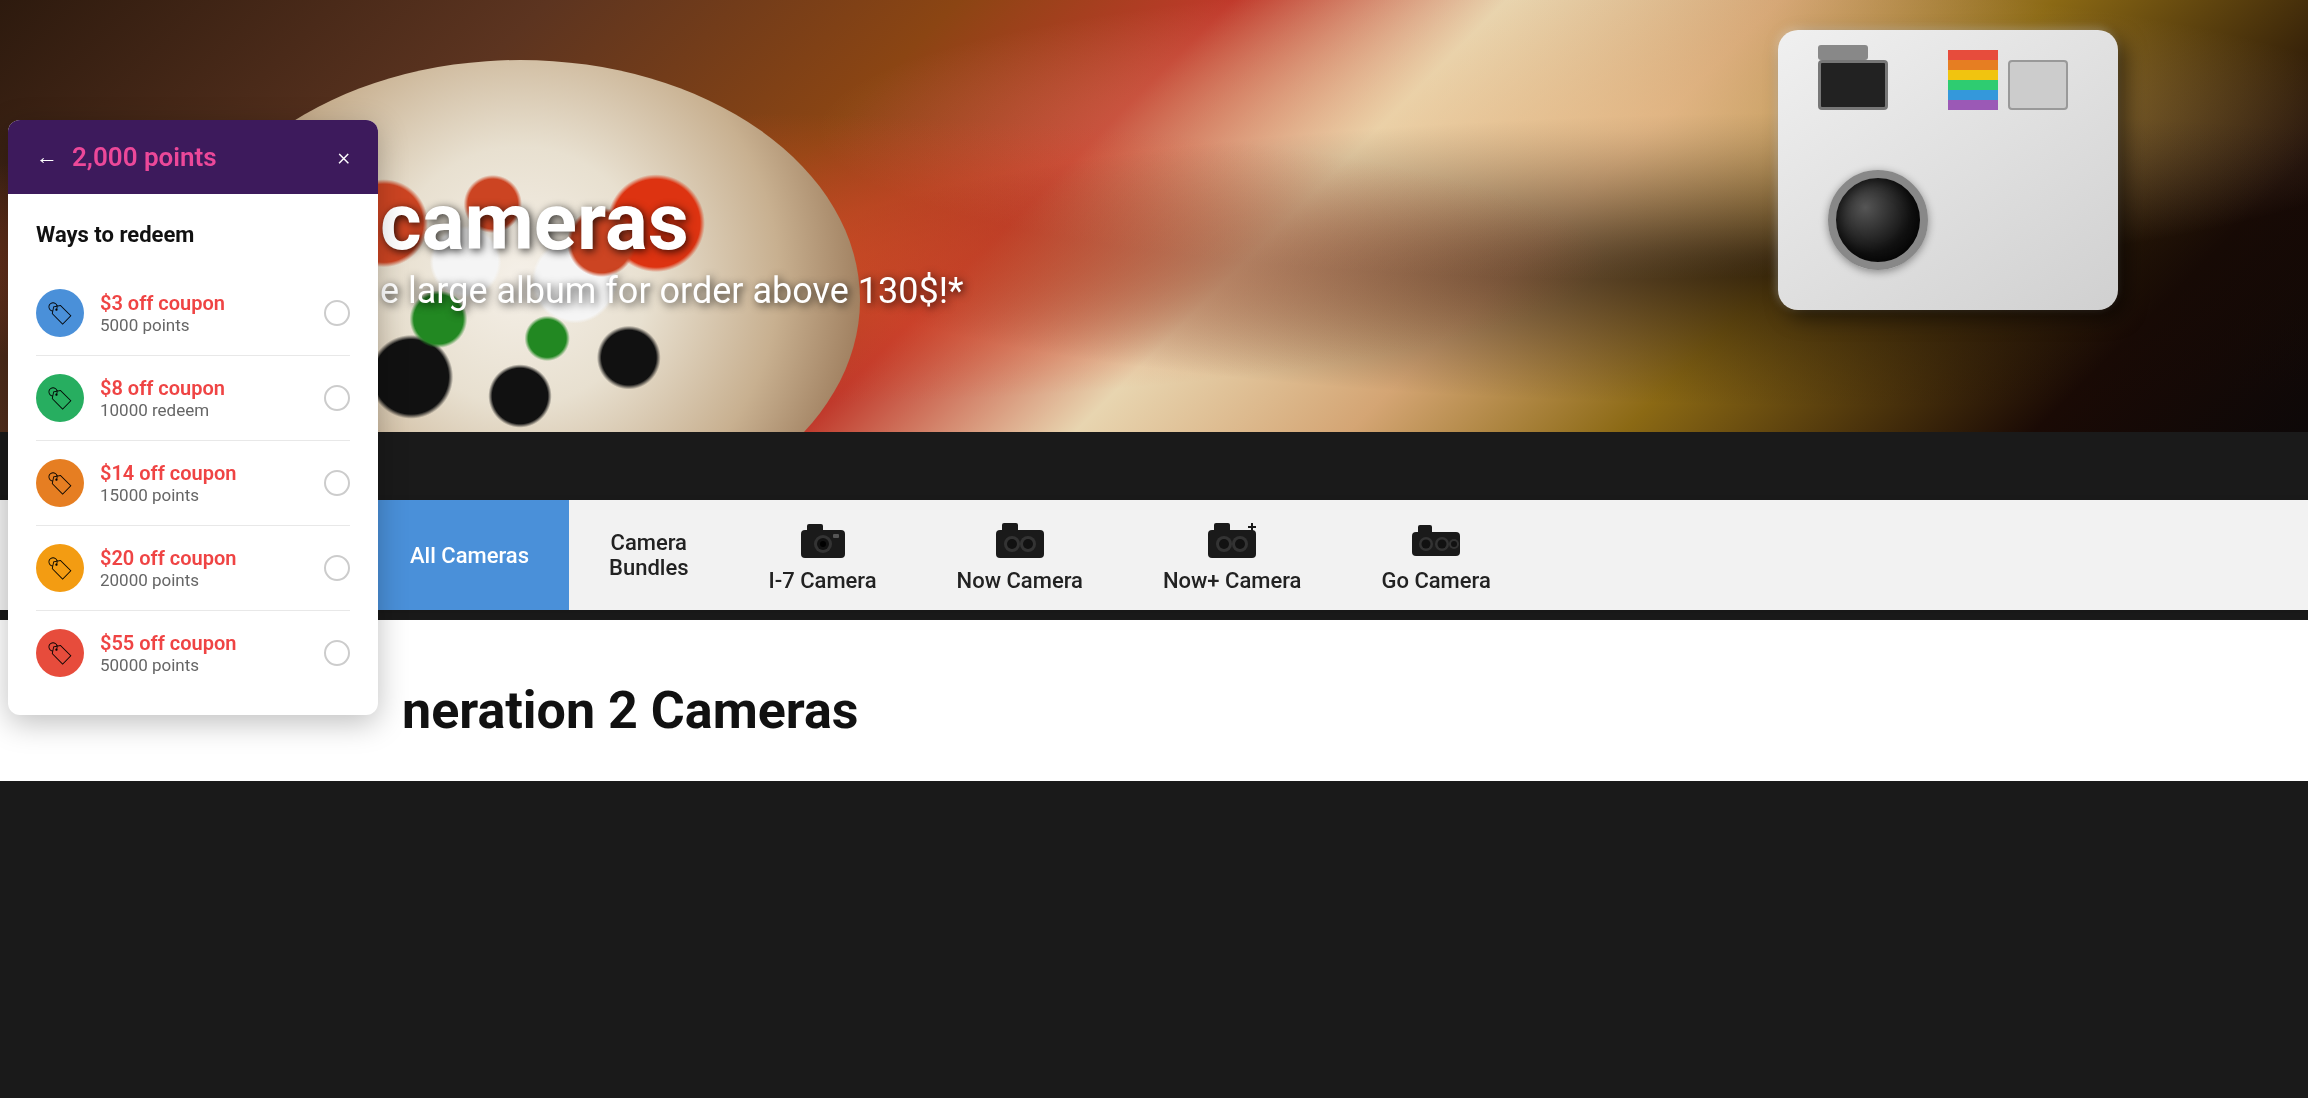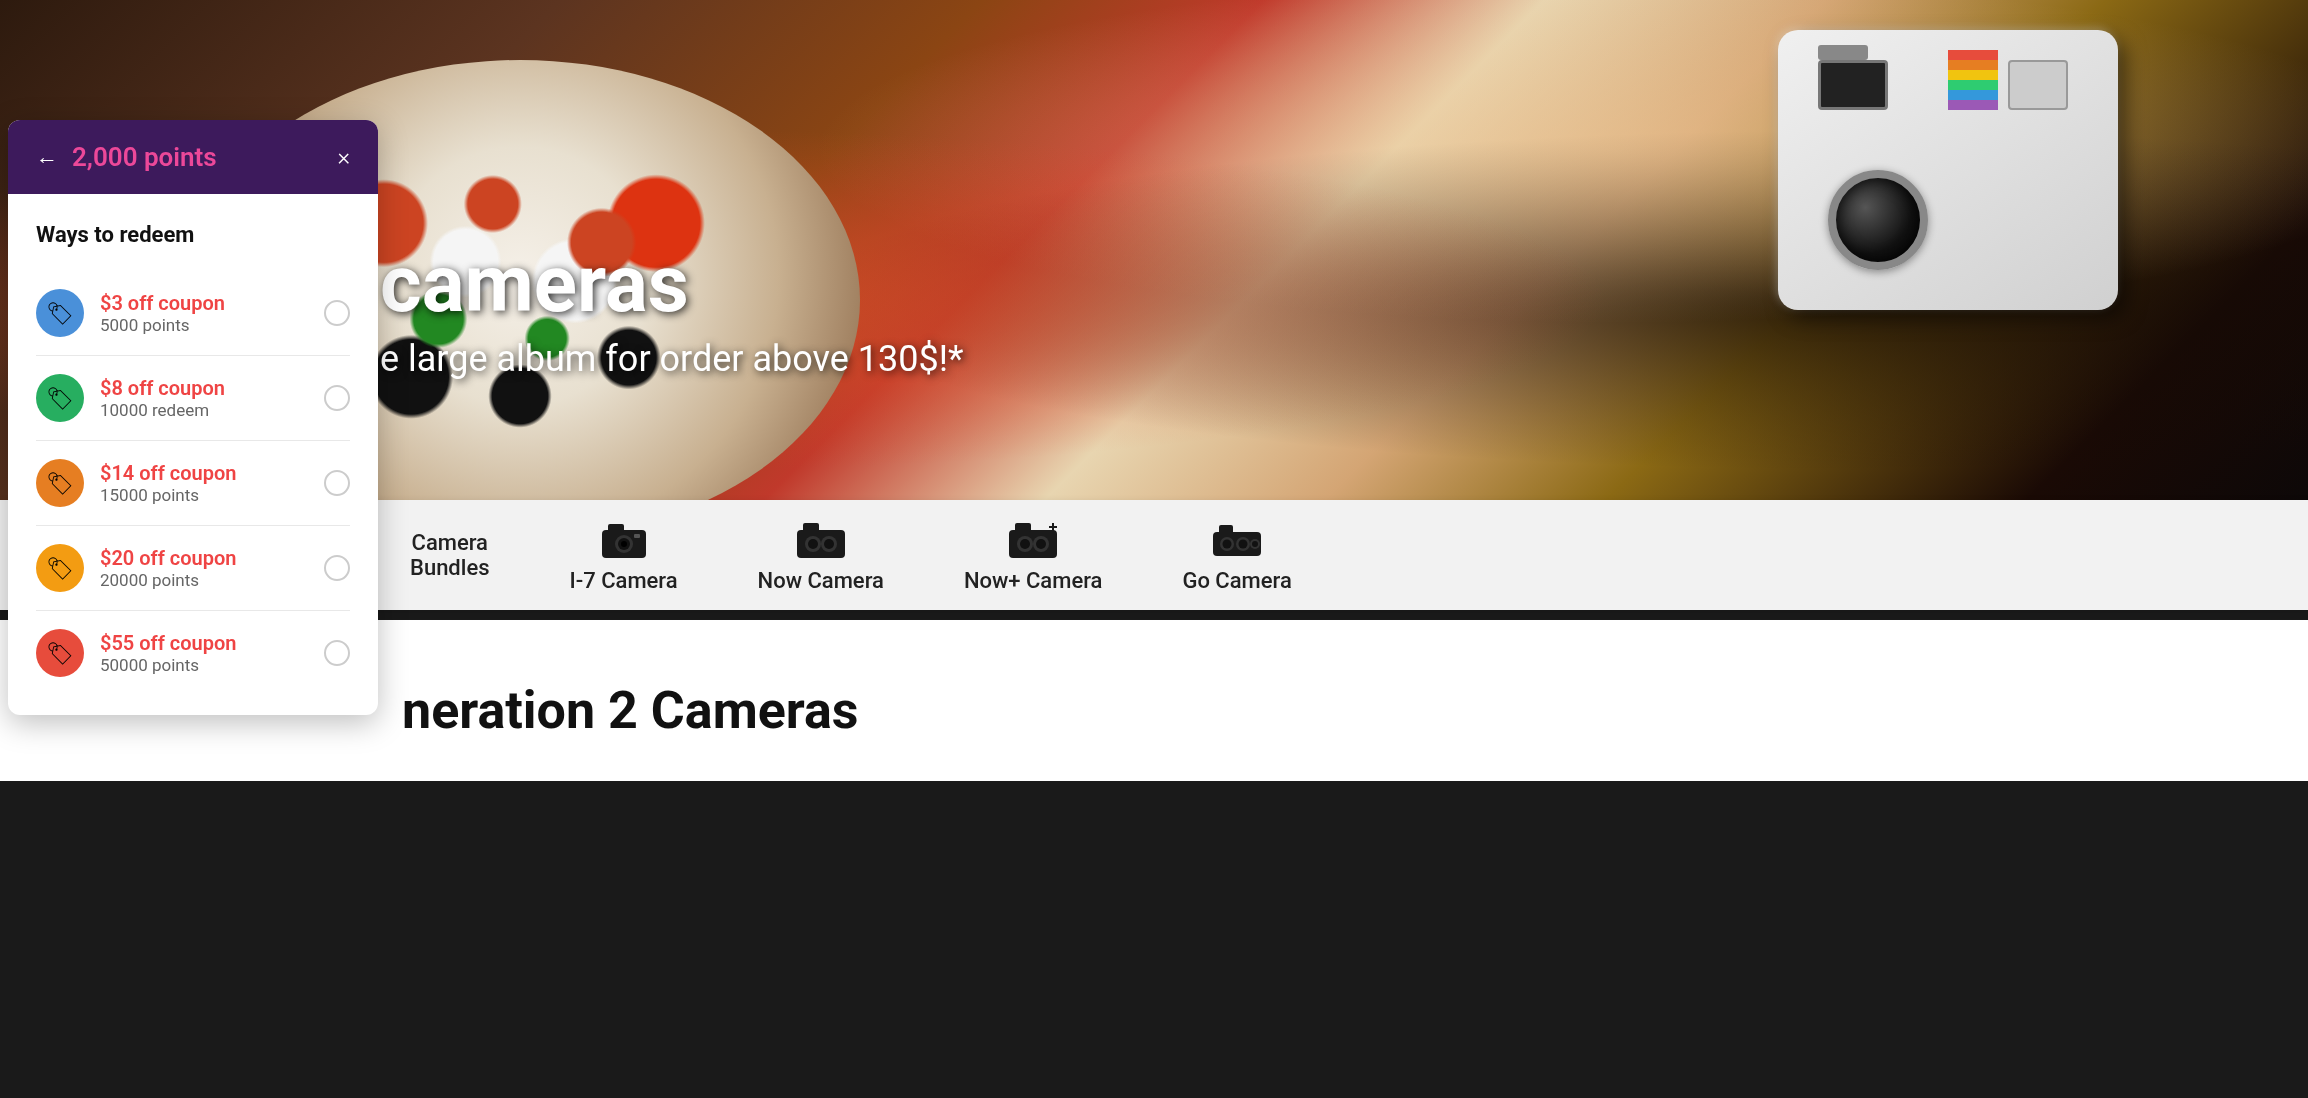--- a/index.html
+++ b/index.html
@@ -11,21 +11,21 @@
       position: relative;
       background: #1a1a1a;
     }
 
     
     .hero-bg {
       position: absolute;
       top: 0;
       left: 0;
       width: 100%;
-      height: 500px;
+      height: 432px;
       background: linear-gradient(135deg, #2d1a0e 0%, #5c3420 20%, #8b4513 35%, #c0392b 45%, #e8d5b0 55%, #d4a574 65%, #8b6914 75%, #1a0a05 90%, #0d0808 100%);
       overflow: hidden;
     }
 
     .hero-bg::before {
       content: '';
       position: absolute;
       top: 0; left: 0; right: 0; bottom: 0;
       background:
         radial-gradient(ellipse at 30% 60%, rgba(220, 80, 40, 0.7) 0%, transparent 40%),
@@ -152,21 +152,21 @@
 
     .hero-title {
       font-size: 80px;
       font-weight: 700;
       line-height: 1;
     }
 
     .hero-subtitle {
       font-size: 36px;
       font-weight: 400;
-      margin-top: 14px;
+      margin-top: 8px;
     }
 
     
     .nav-bar {
       position: absolute;
       top: 500px;
       left: 0;
       width: 100%;
       height: 110px;
       background: #f2f2f2;
@@ -356,20 +356,23 @@
   </div>
 
   <div class="hero-text">
     <div class="hero-title">cameras</div>
     <div class="hero-subtitle">e large album for order above 130$!*</div>
   </div>
 </div>
 
 <nav class="nav-bar">
 
+  <div class="nav-item active">
+    <span>All Cameras</span>
+  </div>
 
   <div class="nav-item">
     <span>Camera<br>Bundles</span>
   </div>
 
   <div class="nav-item">
     <svg class="camera-icon-svg" viewBox="0 0 56 44" fill="none">
       <rect x="6" y="12" width="44" height="28" rx="4" fill="#1a1a1a"></rect>
       <rect x="12" y="6" width="16" height="8" rx="2" fill="#1a1a1a"></rect>
       <circle cx="28" cy="26" r="9" fill="#333"></circle>

